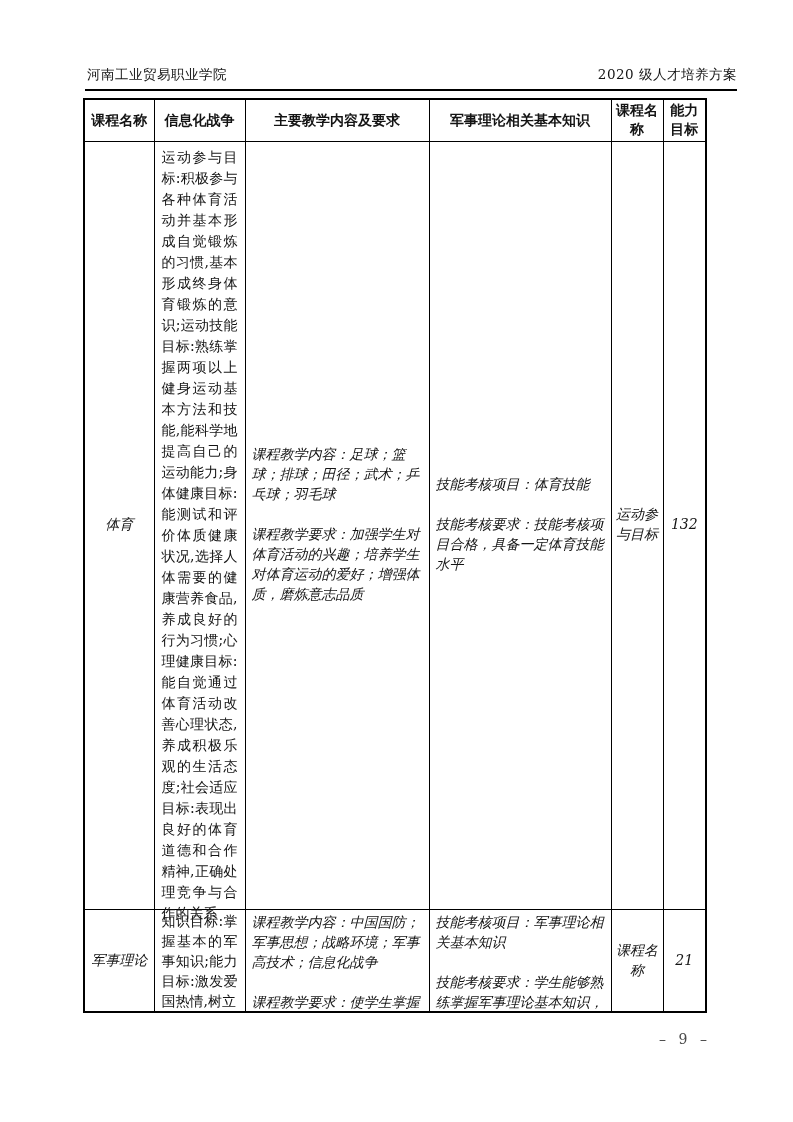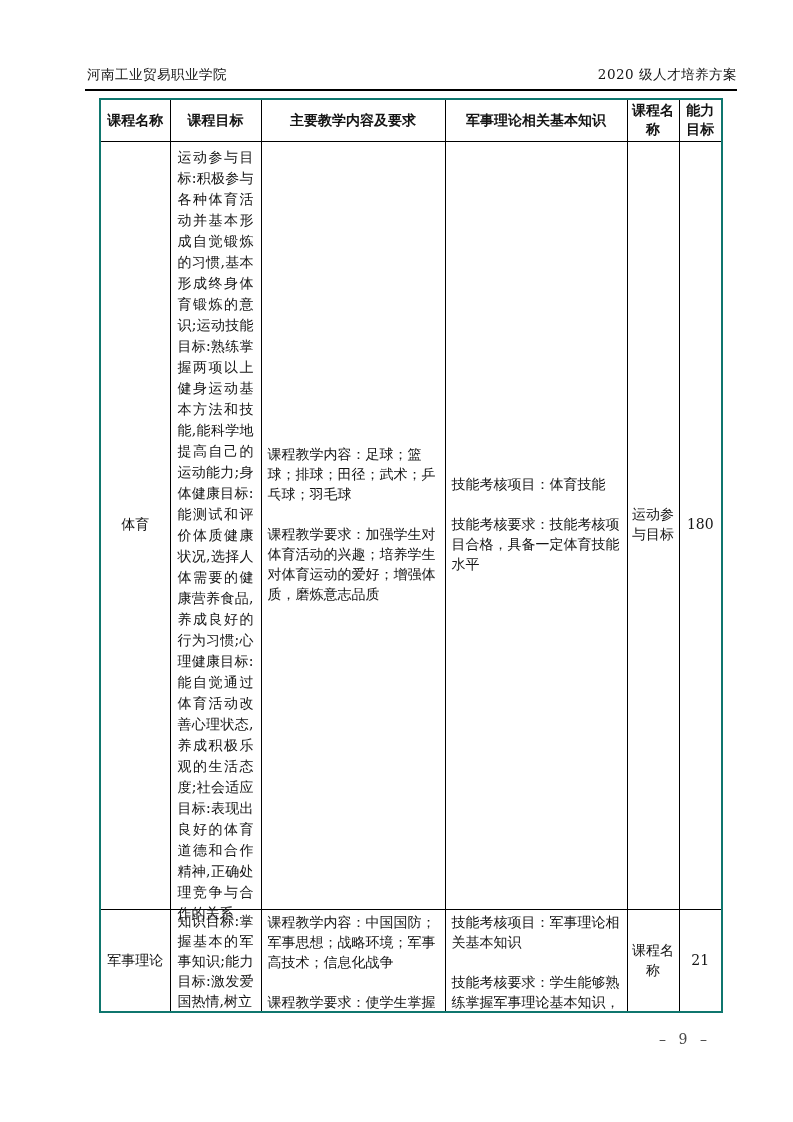--- a/index.html
+++ b/index.html
@@ -28,25 +28,25 @@
     position: absolute;
     top: 89px;
     left: 85px;
     width: 652px;
     height: 2px;
     background: #000;
   }
   table.curriculum {
     position: absolute;
     top: 98px;
-    left: 99px;
+    left: 83px;
     width: 622px;
     border-collapse: collapse;
     table-layout: fixed;
-    border: 2px solid #0f766e;
+    border: 2px solid #000000;
   }
   table.curriculum th, table.curriculum td {
     border: 1px solid #000;
     padding: 0;
     vertical-align: top;
     font-size: 14px;
     font-weight: normal;
   }
   
   th .hbox {
@@ -60,20 +60,21 @@
     line-height: 19px;
     padding: 0 2px;
   }
   
   .box {
     overflow: hidden;
     padding: 2px 6px 0 6px;
     line-height: 20px;
     white-space: pre-line;
     word-break: break-all;
+    font-style: italic;
   }
   .mid {
     display: flex;
     flex-direction: column;
     justify-content: center;
     padding-top: 0;
   }
   .ctr { text-align: center; }
   
   .r1 .box  { height: 764px; }
@@ -122,21 +123,21 @@
       <col style="width:182px">
         <col style="width:52px">
         <col style="width:43px">
     </colgroup>
     <thead>
       <tr style="height:42px;">
         <th>
             <div class="hbox">课程名称</div>
           </th>
         <th>
-            <div class="hbox">课程目标</div>
+            <div class="hbox">信息化战争</div>
           </th>
         <th>
             <div class="hbox">主要教学内容及要求</div>
           </th>
         <th>
             <div class="hbox">军事理论相关基本知识</div>
           </th>
         <th>
             <div class="hbox">课程名称</div>
           </th>
@@ -160,21 +161,21 @@
         </td>
         <td>
           <div class="box mid">技能考核项目：体育技能
 
 技能考核要求：技能考核项目合格，具备一定体育技能水平</div>
         </td>
         <td>
           <div class="box mid ctr method-box">运动参与目标</div>
         </td>
         <td>
-          <div class="box mid ctr">180</div>
+          <div class="box mid ctr">132</div>
         </td>
       </tr>
       <tr class="r2" style="height:103px;">
         <td>
           <div class="box mid ctr">军事理论</div>
         </td>
         <td>
           <div class="obj">知识目标:掌握基本的军事知识;能力目标:激发爱国热情,树立</div>
         </td>
         <td>

